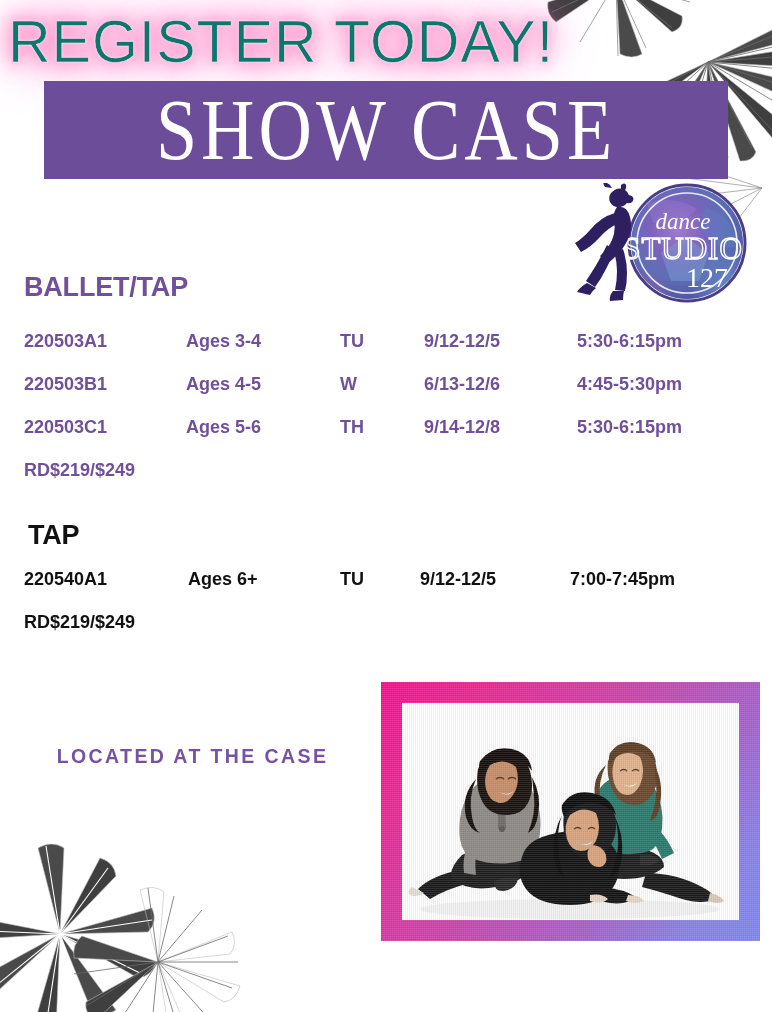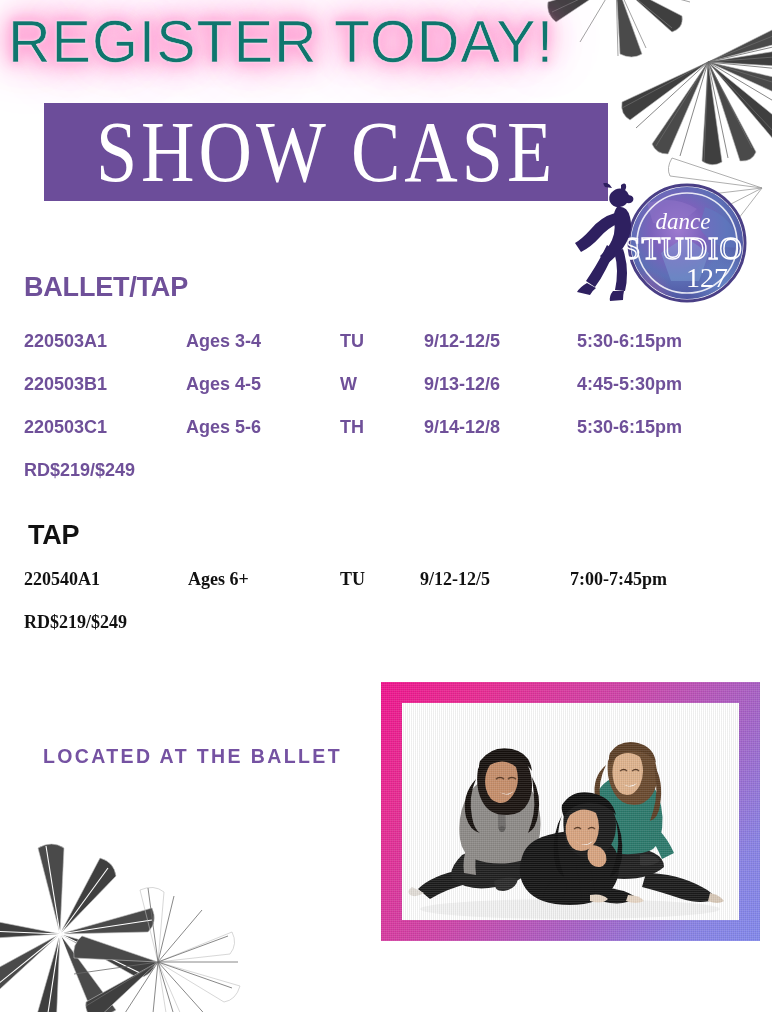--- a/index.html
+++ b/index.html
@@ -50,27 +50,26 @@
       0 0 40px #ff6bbd,
       0 0 62px #ffa8d6;
     -webkit-text-stroke: 0.6px #ffd9ee;
   }
 
   
   .banner {
     position: absolute;
     left: 44px;
     top: 81px;
-    width: 564px;
+    width: 684px;
     height: 98px;
     background: #6c4d9a;
     display: flex;
     align-items: center;
     justify-content: center;
-    margin-top: 22px;
   }
   .banner-title {
     font-family: "Liberation Serif", serif;
     color: #ffffff;
     font-size: 74px;
     letter-spacing: 4px;
     line-height: 1;
     font-weight: 400;
     transform: scaleY(1.16);
     white-space: nowrap;
@@ -104,21 +103,21 @@
 
   .rows { margin-top: 28px; }
   .row {
     position: relative;
     height: 43px;
     font-size: 18px;
     font-weight: bold;
     white-space: nowrap;
   }
   .sec-ballet .row { color: #6f5099; }
-  .sec-tap .row { color: #111111; font-family: Liberation Serif, serif; }
+  .sec-tap .row { color: #111111; }
 
   .cell { position: absolute; top: 0; }
   .c-code { left: 24px; }
   .c-age  { left: 186px; }
   .c-day  { left: 340px; }
   .c-date { left: 424px; }
   .c-time { left: 577px; }
 
   .sec-tap .c-code { left: 24px; }
   .sec-tap .c-age  { left: 188px; }
@@ -377,21 +376,21 @@
         <span class="cell c-code">220503A1</span>
         <span class="cell c-age">Ages 3-4</span>
         <span class="cell c-day">TU</span>
         <span class="cell c-date">9/12-12/5</span>
         <span class="cell c-time">5:30-6:15pm</span>
       </div>
       <div class="row">
         <span class="cell c-code">220503B1</span>
         <span class="cell c-age">Ages 4-5</span>
         <span class="cell c-day">W</span>
-        <span class="cell c-date">9/13-12/6</span>
+        <span class="cell c-date">6/13-12/6</span>
         <span class="cell c-time">4:45-5:30pm</span>
       </div>
       <div class="row">
         <span class="cell c-code">220503C1</span>
         <span class="cell c-age">Ages 5-6</span>
         <span class="cell c-day">TH</span>
         <span class="cell c-date">9/14-12/8</span>
         <span class="cell c-time">5:30-6:15pm</span>
       </div>
       <div class="row">
@@ -410,21 +409,21 @@
         <span class="cell c-date">9/12-12/5</span>
         <span class="cell c-time">7:00-7:45pm</span>
       </div>
       <div class="row">
         <span class="price" style="position:relative;left:0;padding-left:24px;">RD$219/$249</span>
       </div>
     </div>
   </div>
 
   <div class="location">
-    <div>LOCATED AT THE BALLET</div>
+    <div>LOCATED AT THE CASE</div>
   </div>
 
   <div class="photo-frame">
     <div class="photo-inner">
       <svg class="photo-svg" viewBox="0 0 337 217" preserveAspectRatio="xMidYMid slice">
         <rect x="0" y="0" width="337" height="217" fill="#ffffff"></rect>
         <ellipse cx="168" cy="206" rx="150" ry="10" fill="#f3f3f3"></ellipse>
 
         <g>
           <path d="M16,186 q14,-14 46,-20 l6,14 q-24,6 -40,16 z" fill="#1b1b1b"></path>

